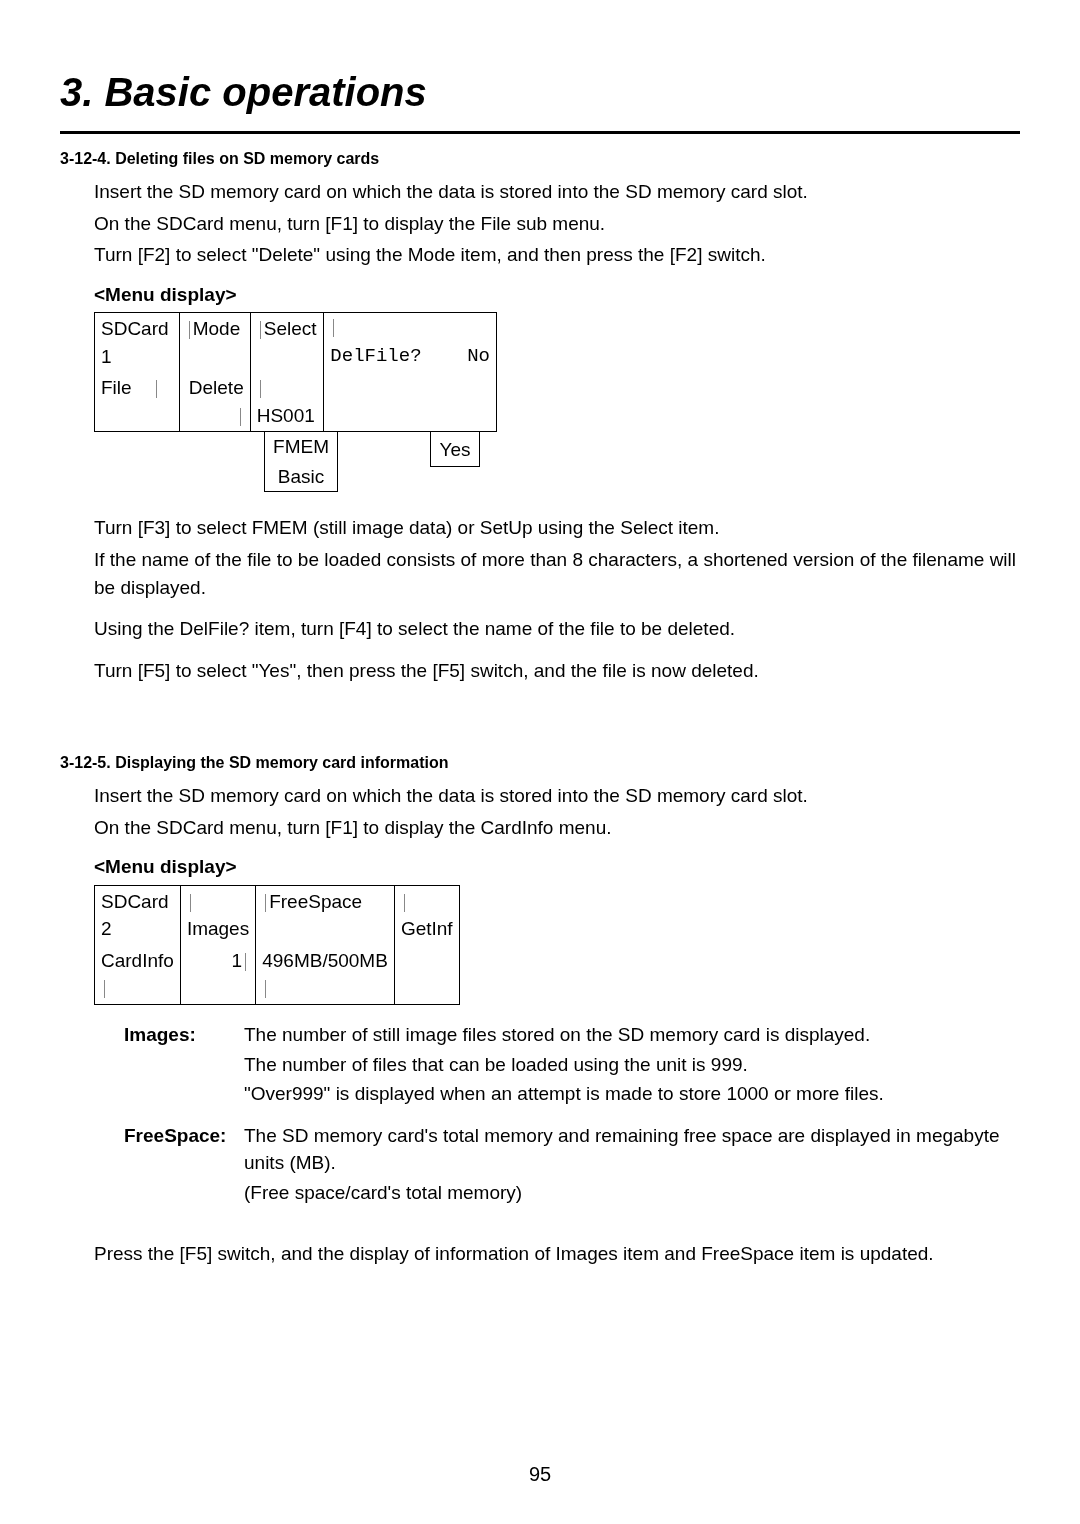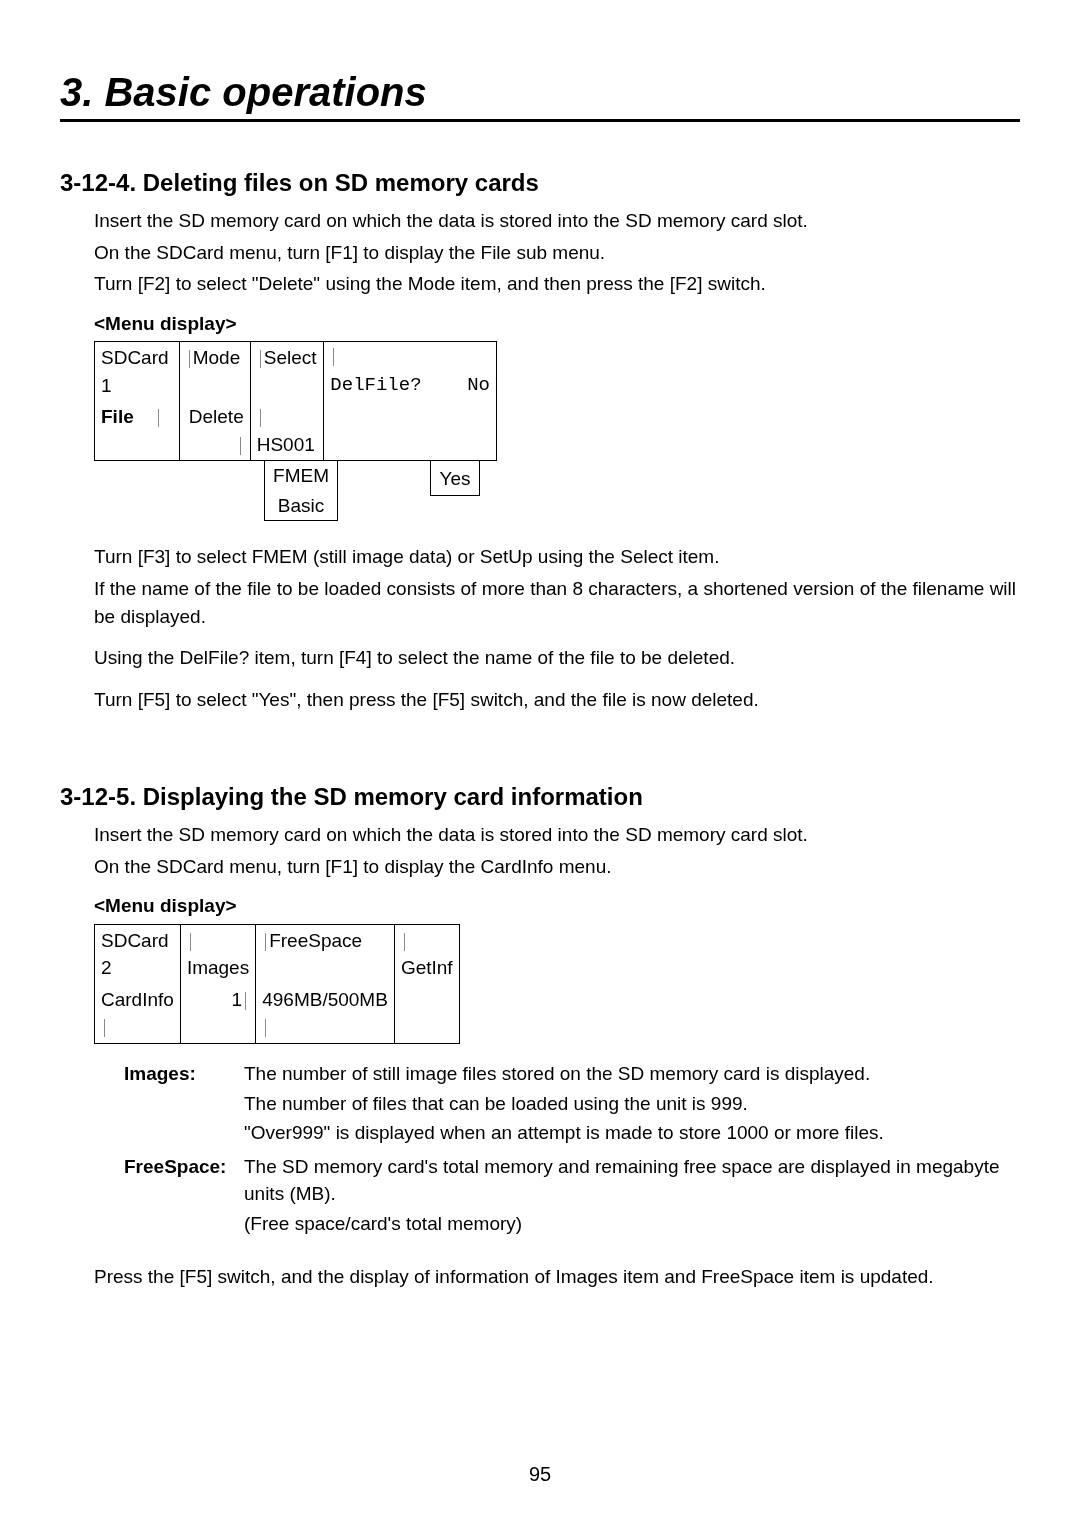--- a/index.html
+++ b/index.html
@@ -11,26 +11,26 @@
     position:relative;
     box-sizing:border-box;
     padding:70px 60px 0 60px;
   }
   h1.chapter{
     font-size:40px;
     font-style:italic;
     font-weight:bold;
     margin:0 0 12px 0;
     border-bottom:3px solid #000;
-    padding-bottom:4px;
+    padding-bottom:16px;
   }
   h2.section{
-    font-size:24px;
+    font-size:16px;
     font-weight:bold;
-    margin:47px 0 10px 0;
+    margin:16px 0 10px 0;
   }
   .body{
     margin-left:34px;
     font-size:19px;
     line-height:1.45;
   }
   .body p{margin:4px 0;}
   .menulabel{font-weight:bold;font-size:19px;margin:12px 0 4px 0;}
   .page-num{
     position:absolute;
@@ -38,21 +38,21 @@
     left:0;right:0;
     text-align:center;
     font-size:20px;
     margin-top:40px;
   }
   table.menu{border-collapse:collapse;font-size:19px;}
   table.menu td{border:1px solid #000;padding:2px 6px;vertical-align:top;}
   .inner-sep{display:inline-block;width:0;border-left:1px solid #888;height:18px;vertical-align:middle;margin:0 3px;}
 
   .defs{margin-top:16px;margin-left:30px;}
-  .def-row{display:flex;margin:4px 0;}
+  .def-row{display:flex;margin:12px 0;}
   .def-term{font-weight:bold;width:120px;flex-shrink:0;}
   .def-body{flex:1;}
   .def-body p{margin:0 0 2px 0;}
 
   .deletecell{letter-spacing:0; position:relative;}
 </style>
 </head>
 <body>
 
 <h1 class="chapter">3. Basic operations</h1>
@@ -74,21 +74,21 @@
         <span class="inner-sep"></span><span>Mode</span>
       </td>
       <td style="border-bottom:none;border-left:none;width:72px">
         <span class="inner-sep"></span><span>Select</span>
       </td>
       <td colspan="2" style="border-bottom:none;border-left:none;font-family:Liberation Mono, monospace;">
         <span class="inner-sep"></span><span>DelFile?</span>&nbsp;&nbsp;&nbsp;&nbsp;<span>No</span>
       </td>
     </tr>
     <tr>
-      <td style="border-top:none;font-weight:bold;">
+      <td style="border-top:none;">
         <span>File</span>&nbsp;&nbsp;&nbsp;&nbsp;<span class="inner-sep"></span>
       </td>
       <td class="deletecell" style="border-top:none;border-left:none;text-align:right">
         <span>Delete</span><span class="inner-sep"></span>
       </td>
       <td style="border-top:none;border-left:none;margin-left:24px;">
         <span class="inner-sep"></span><span>HS001</span>
       </td>
       <td colspan="2" style="border-top:none;border-left:none;"></td>
     </tr>

